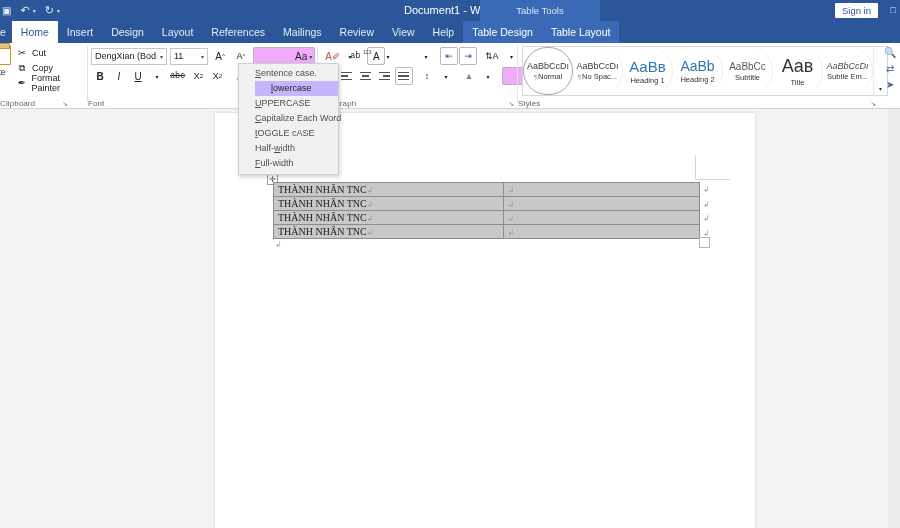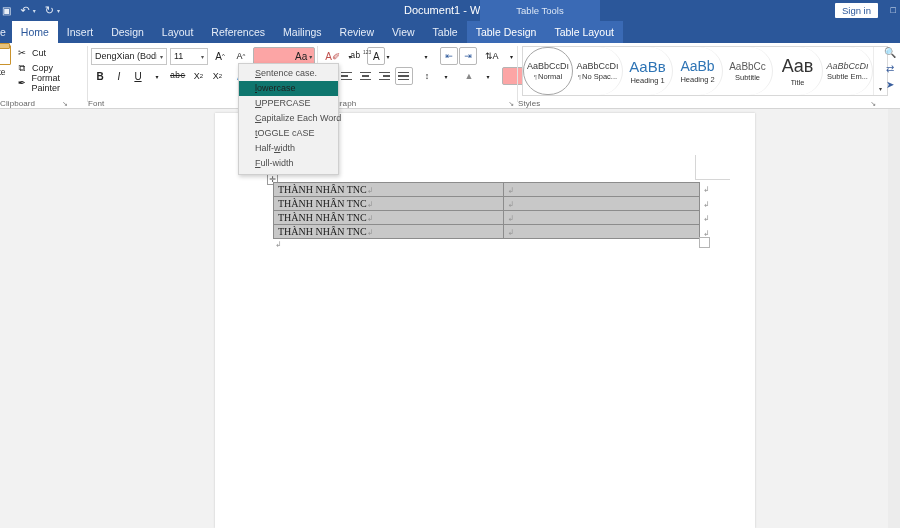--- a/index.html
+++ b/index.html
@@ -95,21 +95,21 @@
   .combo .cv { overflow: hidden; white-space: nowrap; }
   .combo .ca { font-size: 6px; color: #555; margin-left: 3px; }
   #font-name { width: 76px; }
   #font-size { width: 38px; }
   .tbtn {
     min-width: 18px; height: 18px; display: inline-flex; align-items: center;
     justify-content: center; font-size: 10px; color: #222; border: 1px solid transparent;
     border-radius: 2px; padding: 0 2px; white-space: nowrap;
   }
   .tbtn.small { font-size: 8.5px; font-family: Liberation Mono, monospace; }
-  .tbtn.pressed { background: #fca5a5; border-color: #b4b4b4; padding-left: 41px; }
+  .tbtn.pressed { background: #f0abfc; border-color: #b4b4b4; padding-left: 41px; }
   .tbtn.framed { border-color: #b8b8b8; }
   .tbtn .car { font-size: 6px; margin-left: 2px; color: #444; }
   .sup { font-size: 9px; }
   .sup sub, .sup sup { font-size: 6px; }
 
   
   #g-para { left: 318px; width: 200px; }
   .prow1 { position: absolute; left: 4px; top: 4px; display: flex; align-items: center; gap: 1px; }
   .prow2 { position: absolute; left: 4px; top: 24px; display: flex; align-items: center; gap: 1px; }
   .licow { position: relative; width: 12px; height: 13px; }
@@ -150,21 +150,21 @@
   .menu {
     position: absolute; left: 238px; top: 63px; width: 101px;
     background: #f1f1f1; border: 1px solid #cfcfcf;
     box-shadow: 1px 2px 4px rgba(0,0,0,.18); z-index: 60; padding: 2px 0 3px 0;
   }
   .menu-item {
     height: 15px; line-height: 15px; font-size: 9px; color: #4d4d4d;
     padding-left: 16px; white-space: nowrap;
   }
   .menu-item .u { text-decoration: underline; }
-  .menu-item.hl { background: #0f766e; color: #1f1f1f; }
+  .menu-item.hl { background: #c4b5fd; color: #1f1f1f; margin-left: 16px; }
 
   
   .canvas {
     position: absolute; left: 0; top: 109px; width: 900px; height: 419px;
     background: #f2f2f2;
   }
   .page {
     position: absolute; left: 215px; top: 4px; width: 540px; height: 415px;
     background: #ffffff; box-shadow: 0 0 2px rgba(0,0,0,.18);
   }
@@ -224,21 +224,21 @@
     <div class="tabs" id="tabs-host">
         <div class="tab file">e</div>
         <div class="tab active">Home</div>
         <div class="tab">Insert</div>
         <div class="tab">Design</div>
         <div class="tab">Layout</div>
         <div class="tab">References</div>
         <div class="tab">Mailings</div>
         <div class="tab">Review</div>
         <div class="tab">View</div>
-        <div class="tab">Table</div>
+        <div class="tab">Help</div>
         <div class="tab tt">Table Design</div>
         <div class="tab tt">Table Layout</div>
       </div>
     <div class="tellme">
       <span class="bulb">💡</span>
       <span>Tell me what you want to do</span>
     </div>
   </div>
 
   <div class="ribbon">

